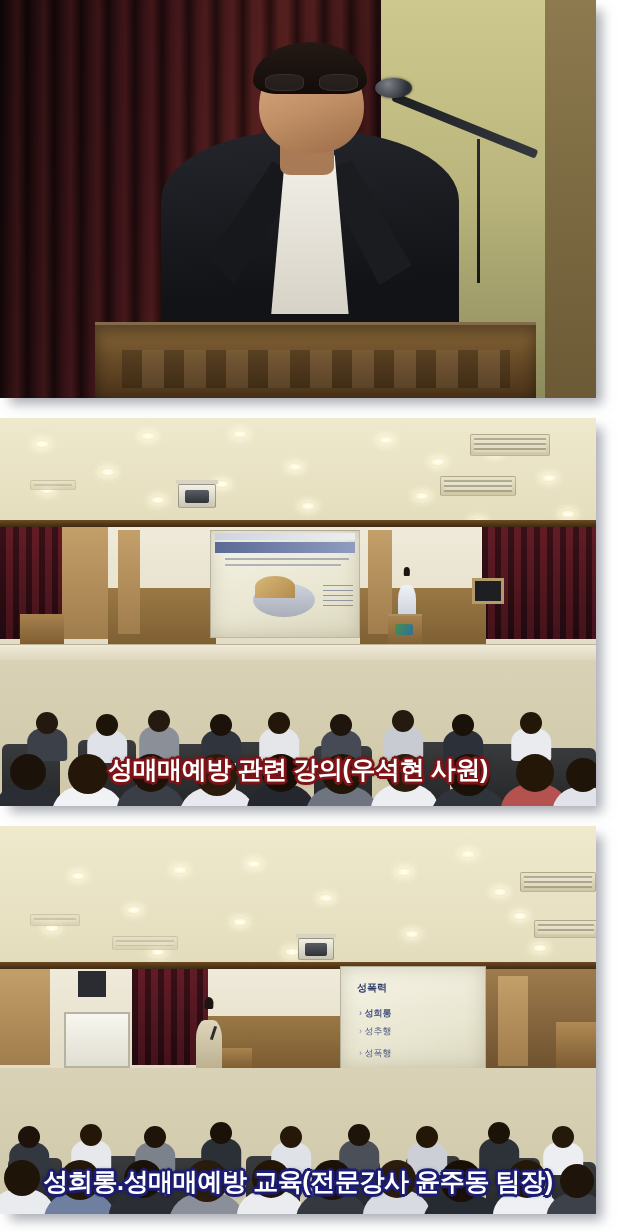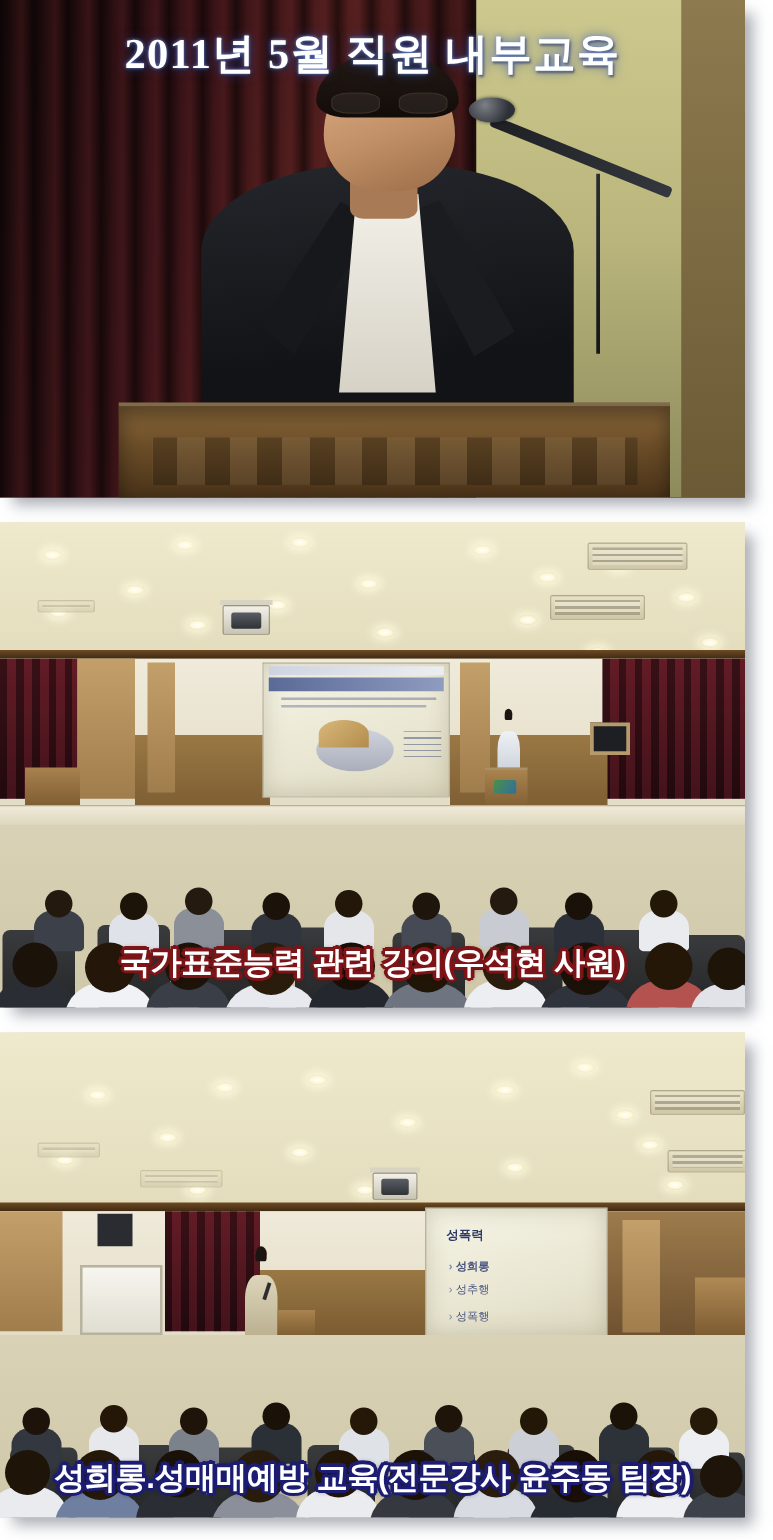--- a/index.html
+++ b/index.html
@@ -453,21 +453,21 @@
           <div class="b" style="background:#b4524f;"></div>
             <div class="h" style="background:#241707;"></div>
           </div>
         <div class="person" style="left:566px; bottom:8px;  width:34px; height:40px;">
           <div class="b" style="background:#e1e3e8;"></div>
             <div class="h" style="background:#1f1408;"></div>
           </div>
       </div>
     </div>
 
-    <div class="caption cap-red" style="bottom:20px;">국가표준능력 관련 강의(우석현 사원)</div>
+    <div class="caption cap-red" style="bottom:20px;">성매매예방 관련 강의(우석현 사원)</div>
   </div>
 
   <div class="photo" id="photo3">
     <div class="scene">
 
       <div class="ceiling tall"></div>
 
       <div class="spot" style="left:70px;  top:46px;"></div>
       <div class="spot" style="left:44px;  top:98px;"></div>
       <div class="spot" style="left:126px; top:80px;"></div>
@@ -611,15 +611,14 @@
         <div class="person" style="left:560px; bottom:10px; width:34px; height:40px;">
           <div class="b" style="background:#3d424a;"></div>
             <div class="h" style="background:#1e1409;"></div>
           </div>
       </div>
     </div>
 
     <div class="caption cap-indigo" style="bottom:16px;text-align:center;">성희롱.성매매예방 교육(전문강사 윤주동 팀장)</div>
   </div>
 
-  <div id="header-title">2011년 5월 직원 내부교육</div>
 
 </div>
 
 </body></html>

